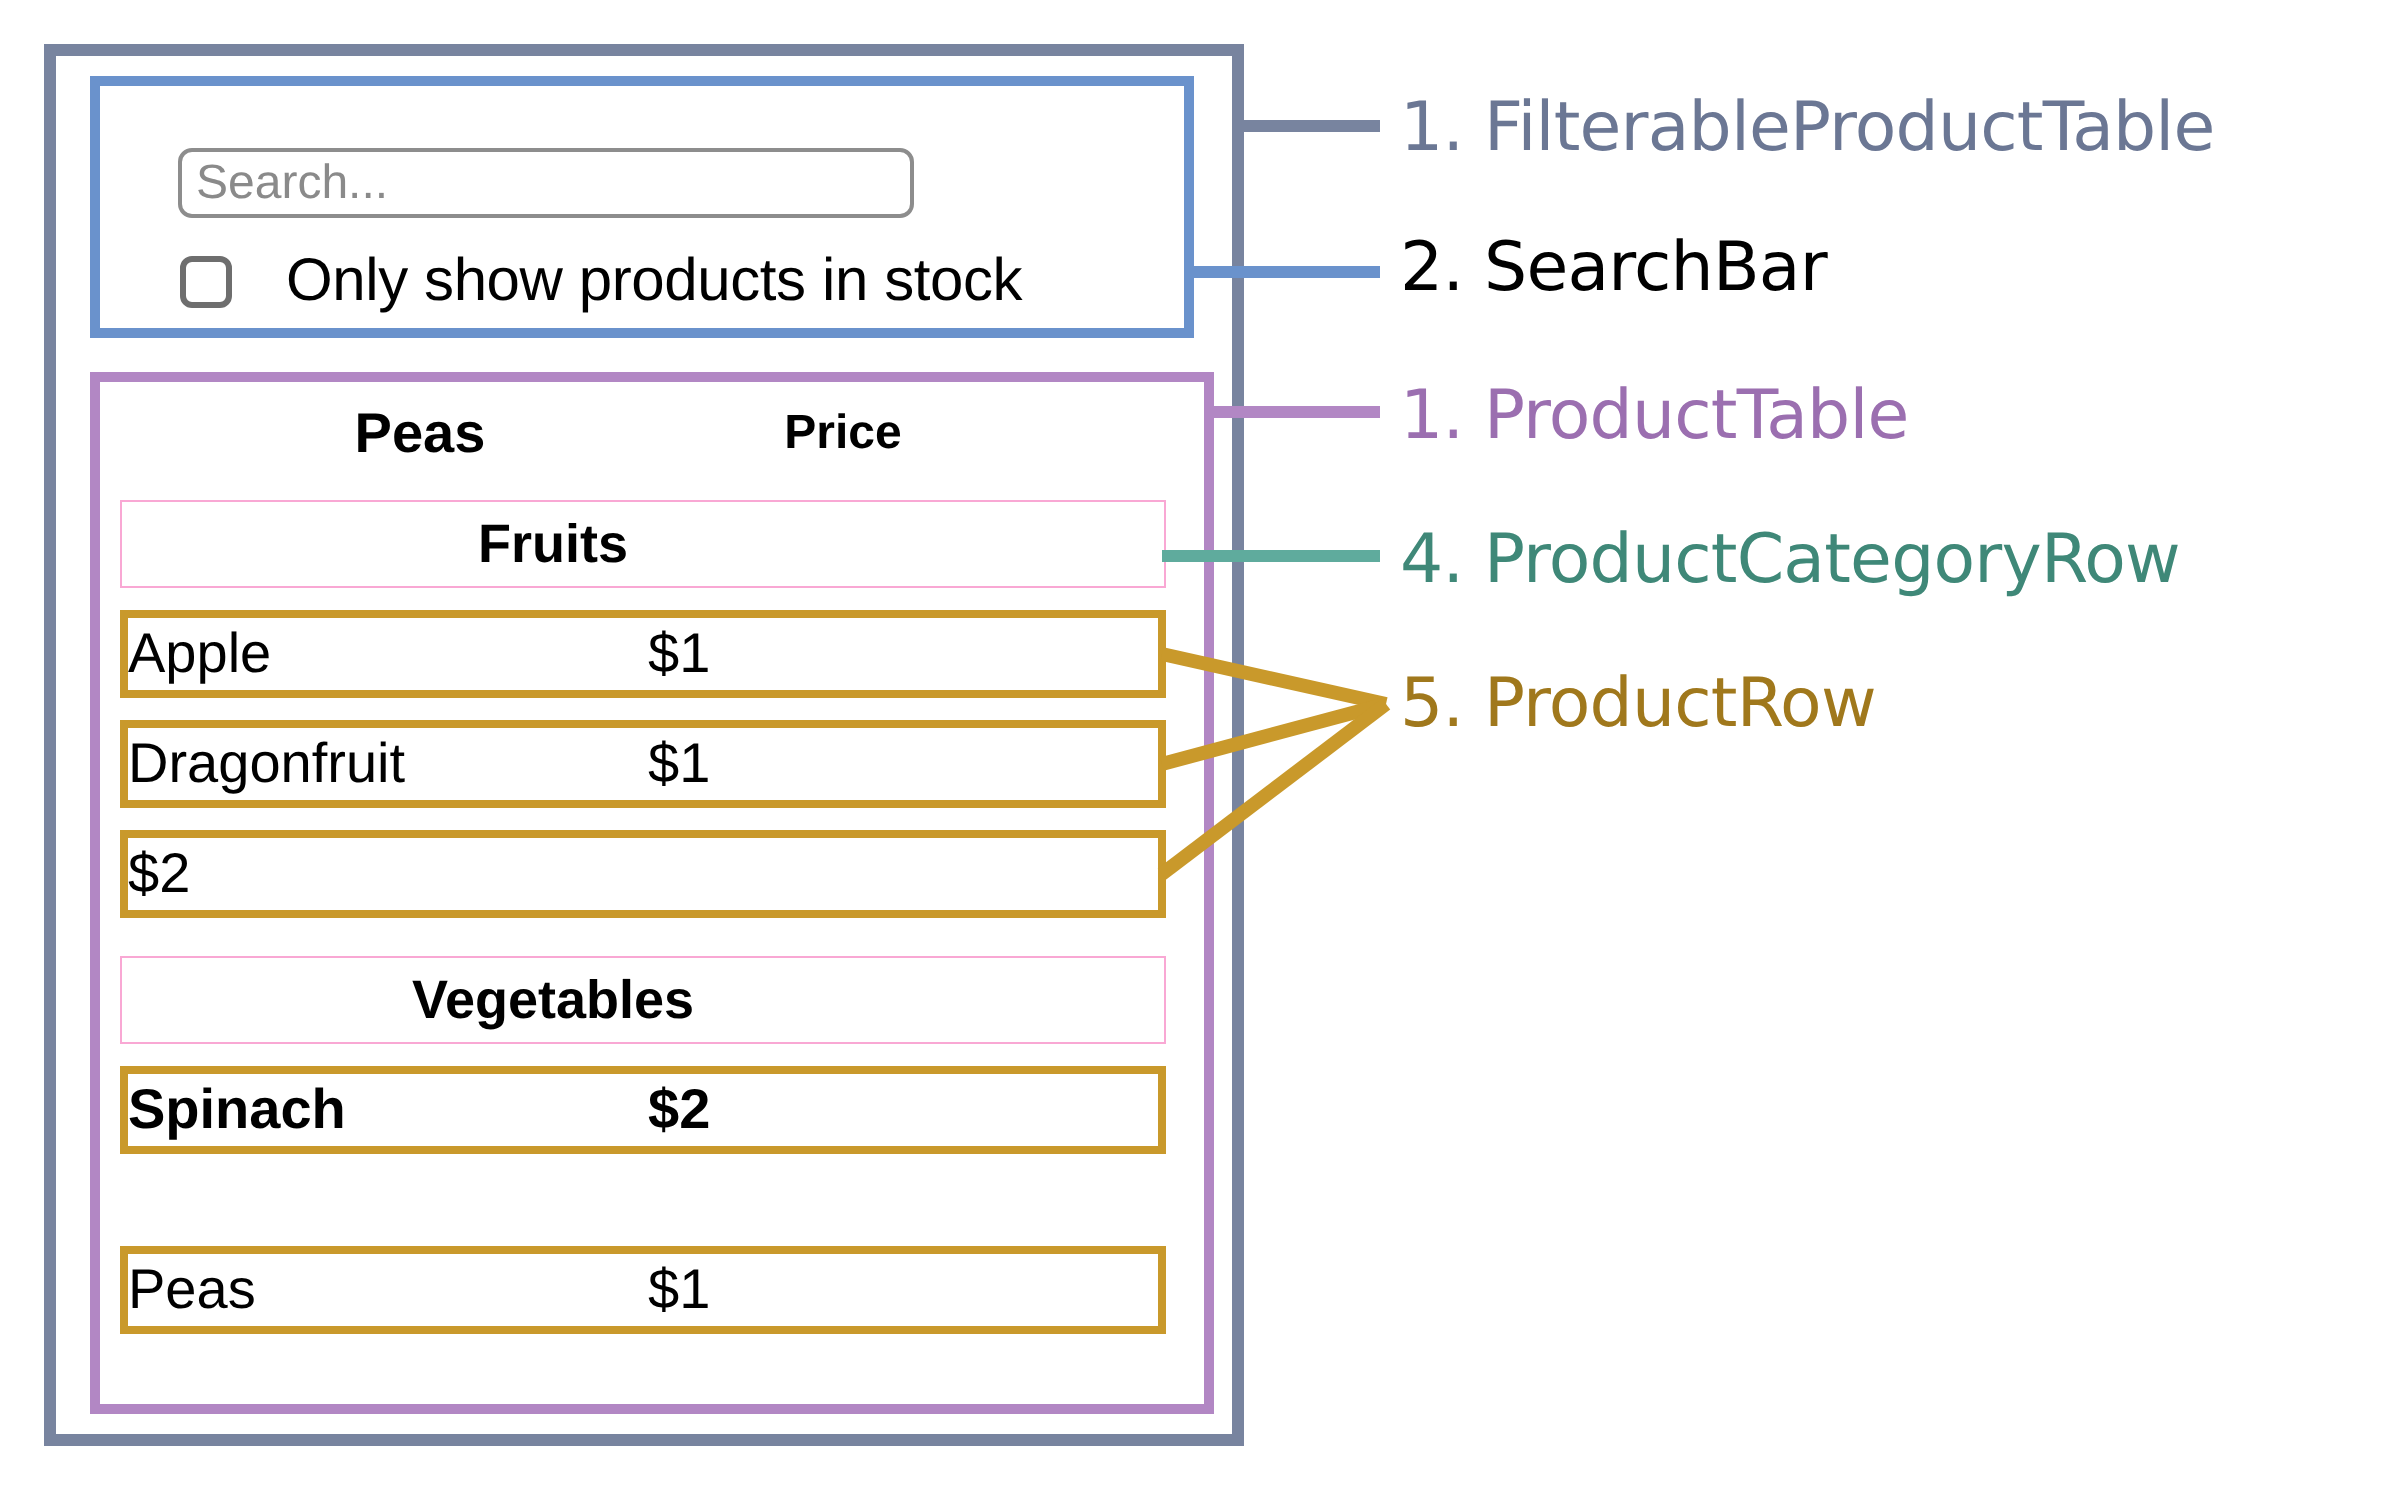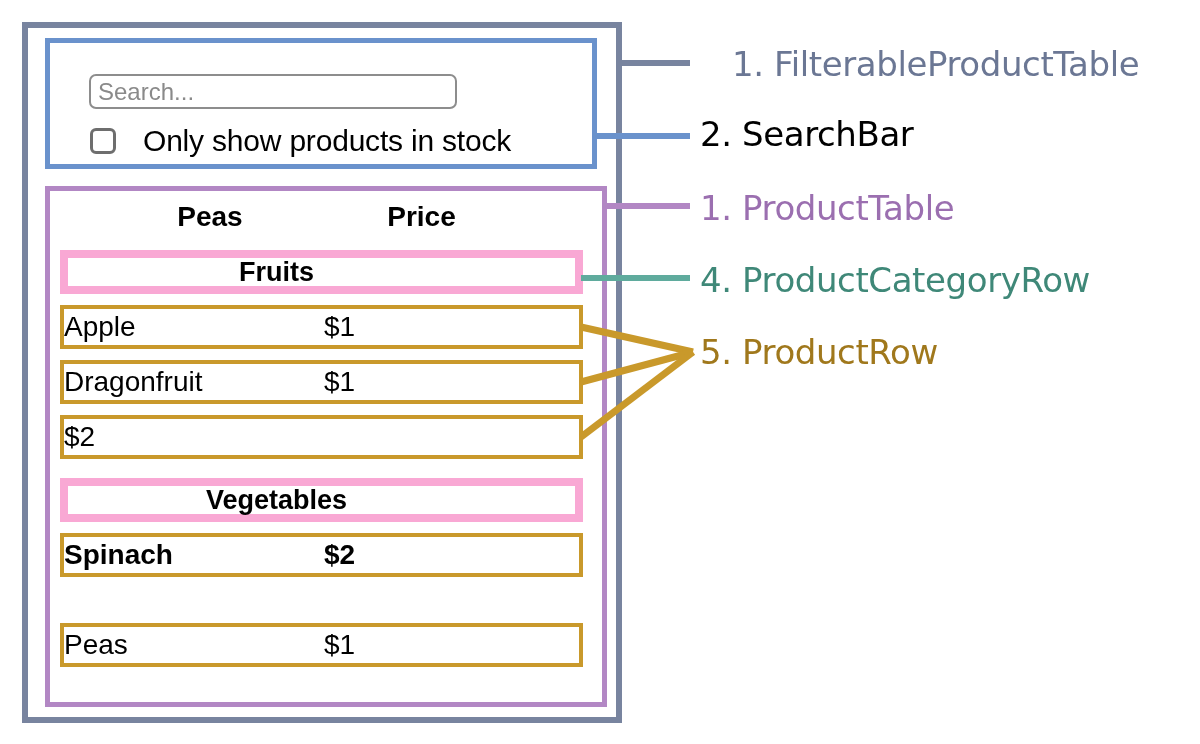--- a/index.html
+++ b/index.html
@@ -90,38 +90,38 @@
   #table-header .col-name {
     width: 300px;
     text-align: center;
     font-size: 28px;
     font-weight: bold;
     color: #000;
   }
   #table-header .col-price {
     width: 223px;
     text-align: center;
-    font-size: 28px;
+    font-size: 24px;
     font-weight: bold;
     color: #000;
     padding-right: 100px;
     box-sizing: border-box;
   }
 
   .cat-row, .prod-row {
     position: absolute;
     left: 60px;
     width: 523px;
     box-sizing: border-box;
     display: flex;
     align-items: center;
   }
   .cat-row {
     height: 44px;
-    border: 8px solid #f9a8d4;
+    border: 1px solid #f9a8d4;
     justify-content: center;
     align-items: center;
   }
   .cat-row span {
     font-size: 27px;
     font-weight: bold;
     color: #000;
     
     margin-right: 90px;
   }
@@ -151,21 +151,21 @@
   }
 
   
   .annotation {
     position: absolute;
     white-space: nowrap;
     font-family: "DejaVu Sans", sans-serif;
     font-size: 34px;
     letter-spacing: -0.4px;
   }
-  #label-1 { left: 732px; top: 44px;  color: #6b7794; }
+  #label-1 { left: 700px; top: 44px;  color: #6b7794; }
   #label-2 { left: 700px; top: 114px; color: #000000; }
   #label-3 { left: 700px; top: 188px; color: #9b6fb0; }
   #label-4 { left: 700px; top: 260px; color: #3f8878; }
   #label-5 { left: 700px; top: 332px; color: #a0781c; }
 </style>
 </head>
 <body>
 
 <div id="stage">
 

